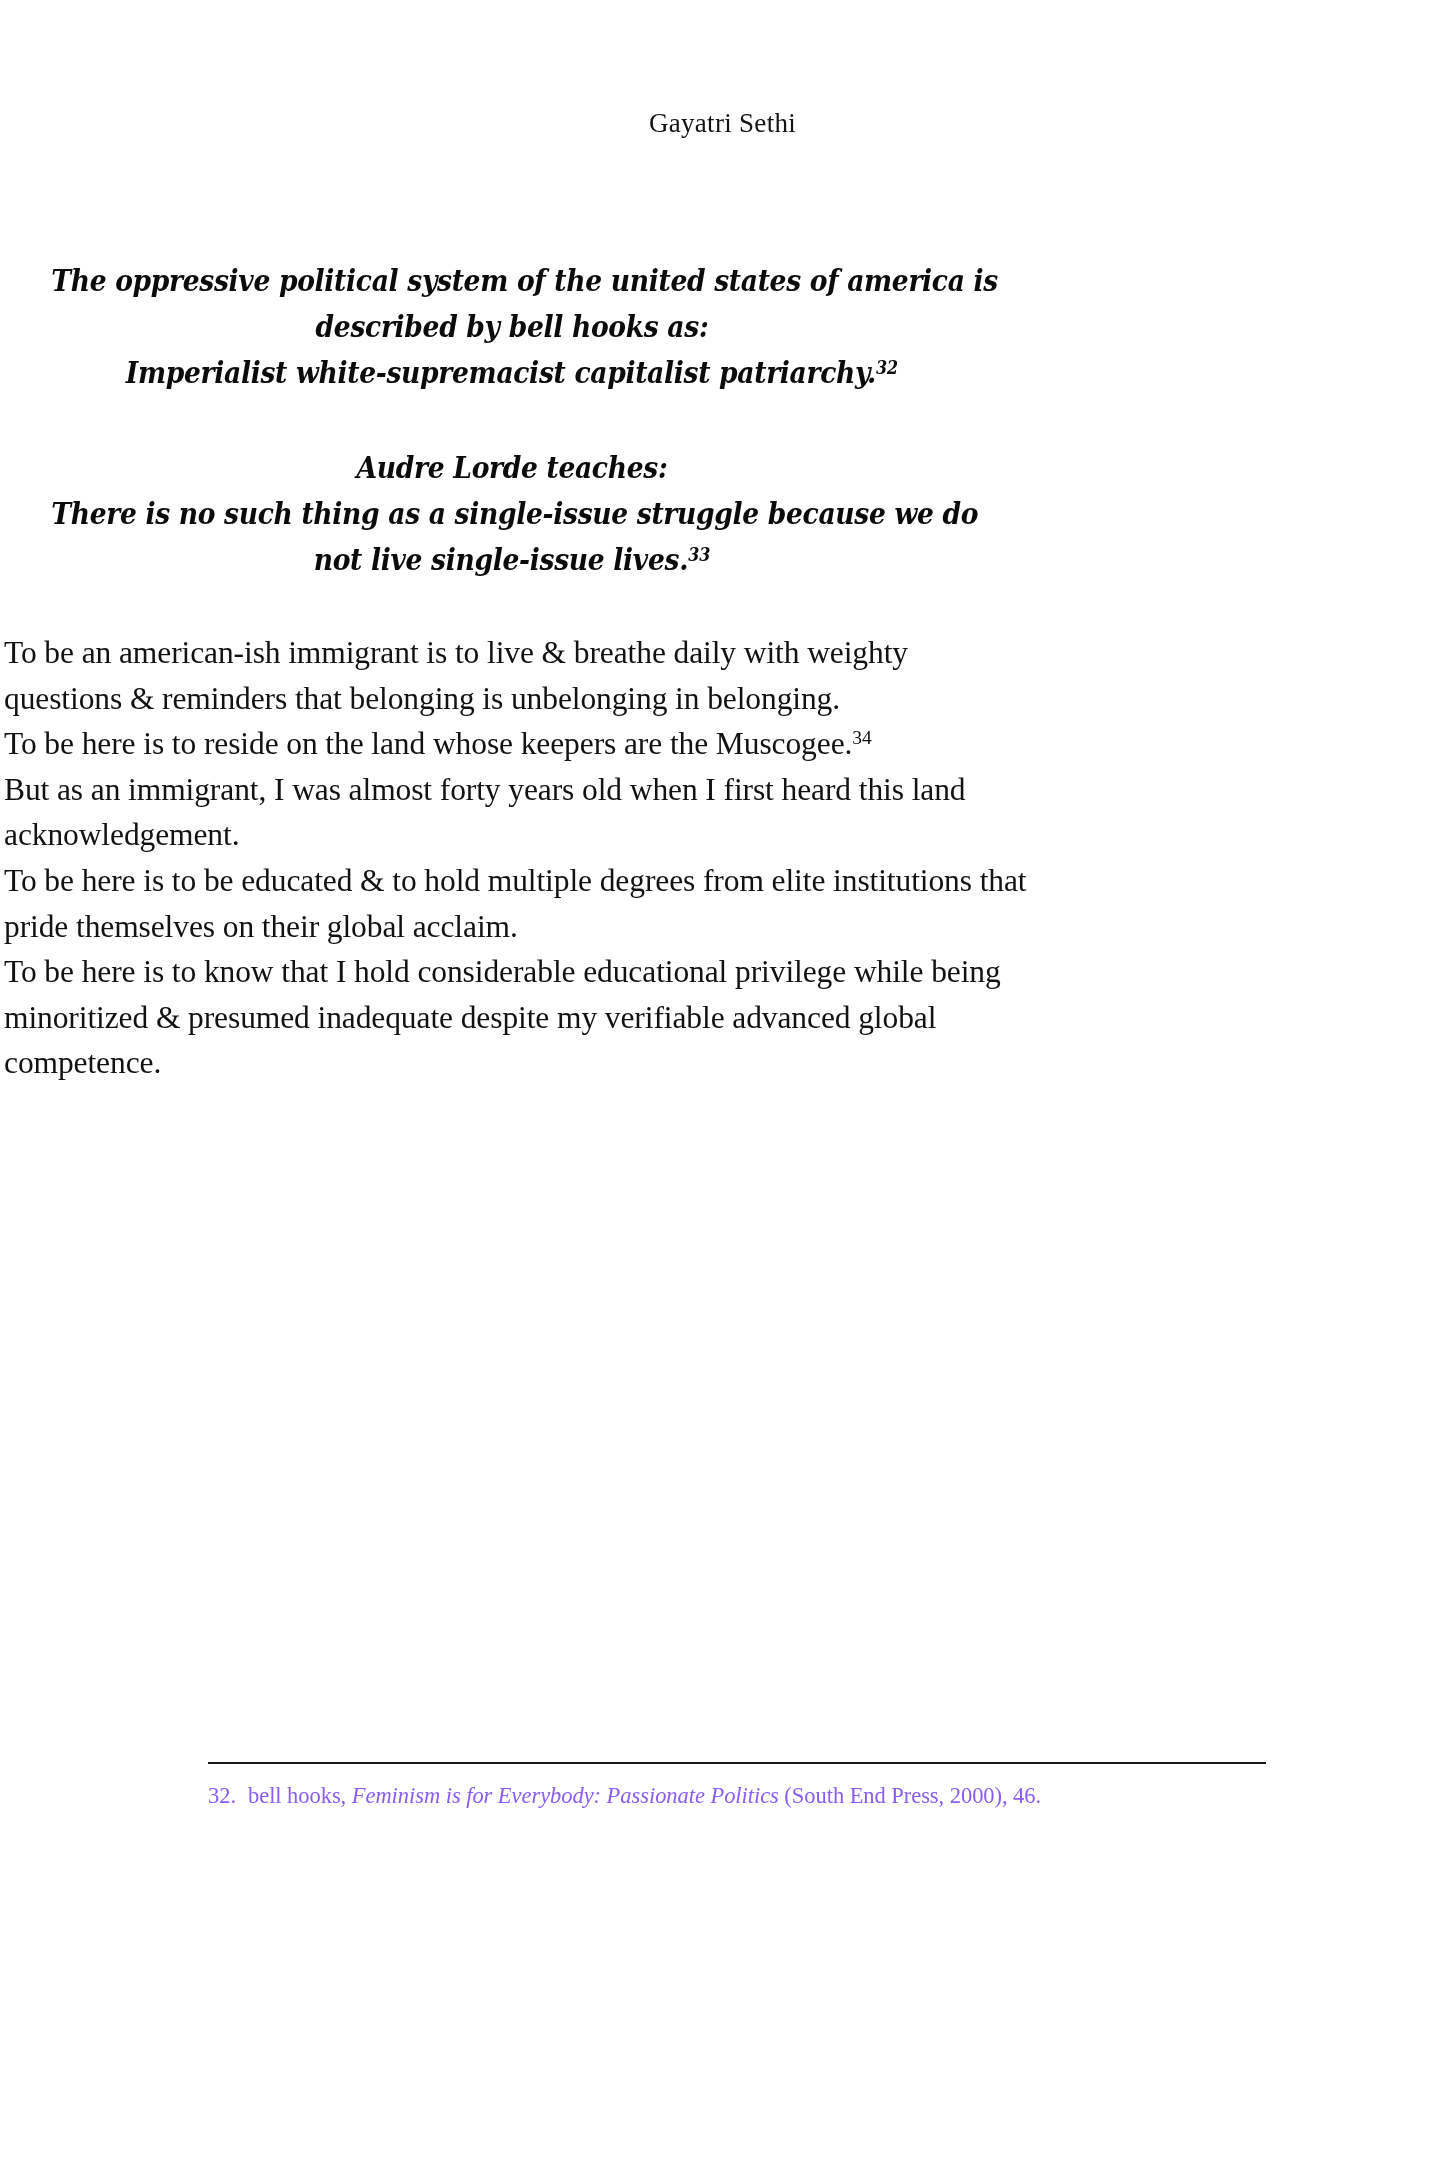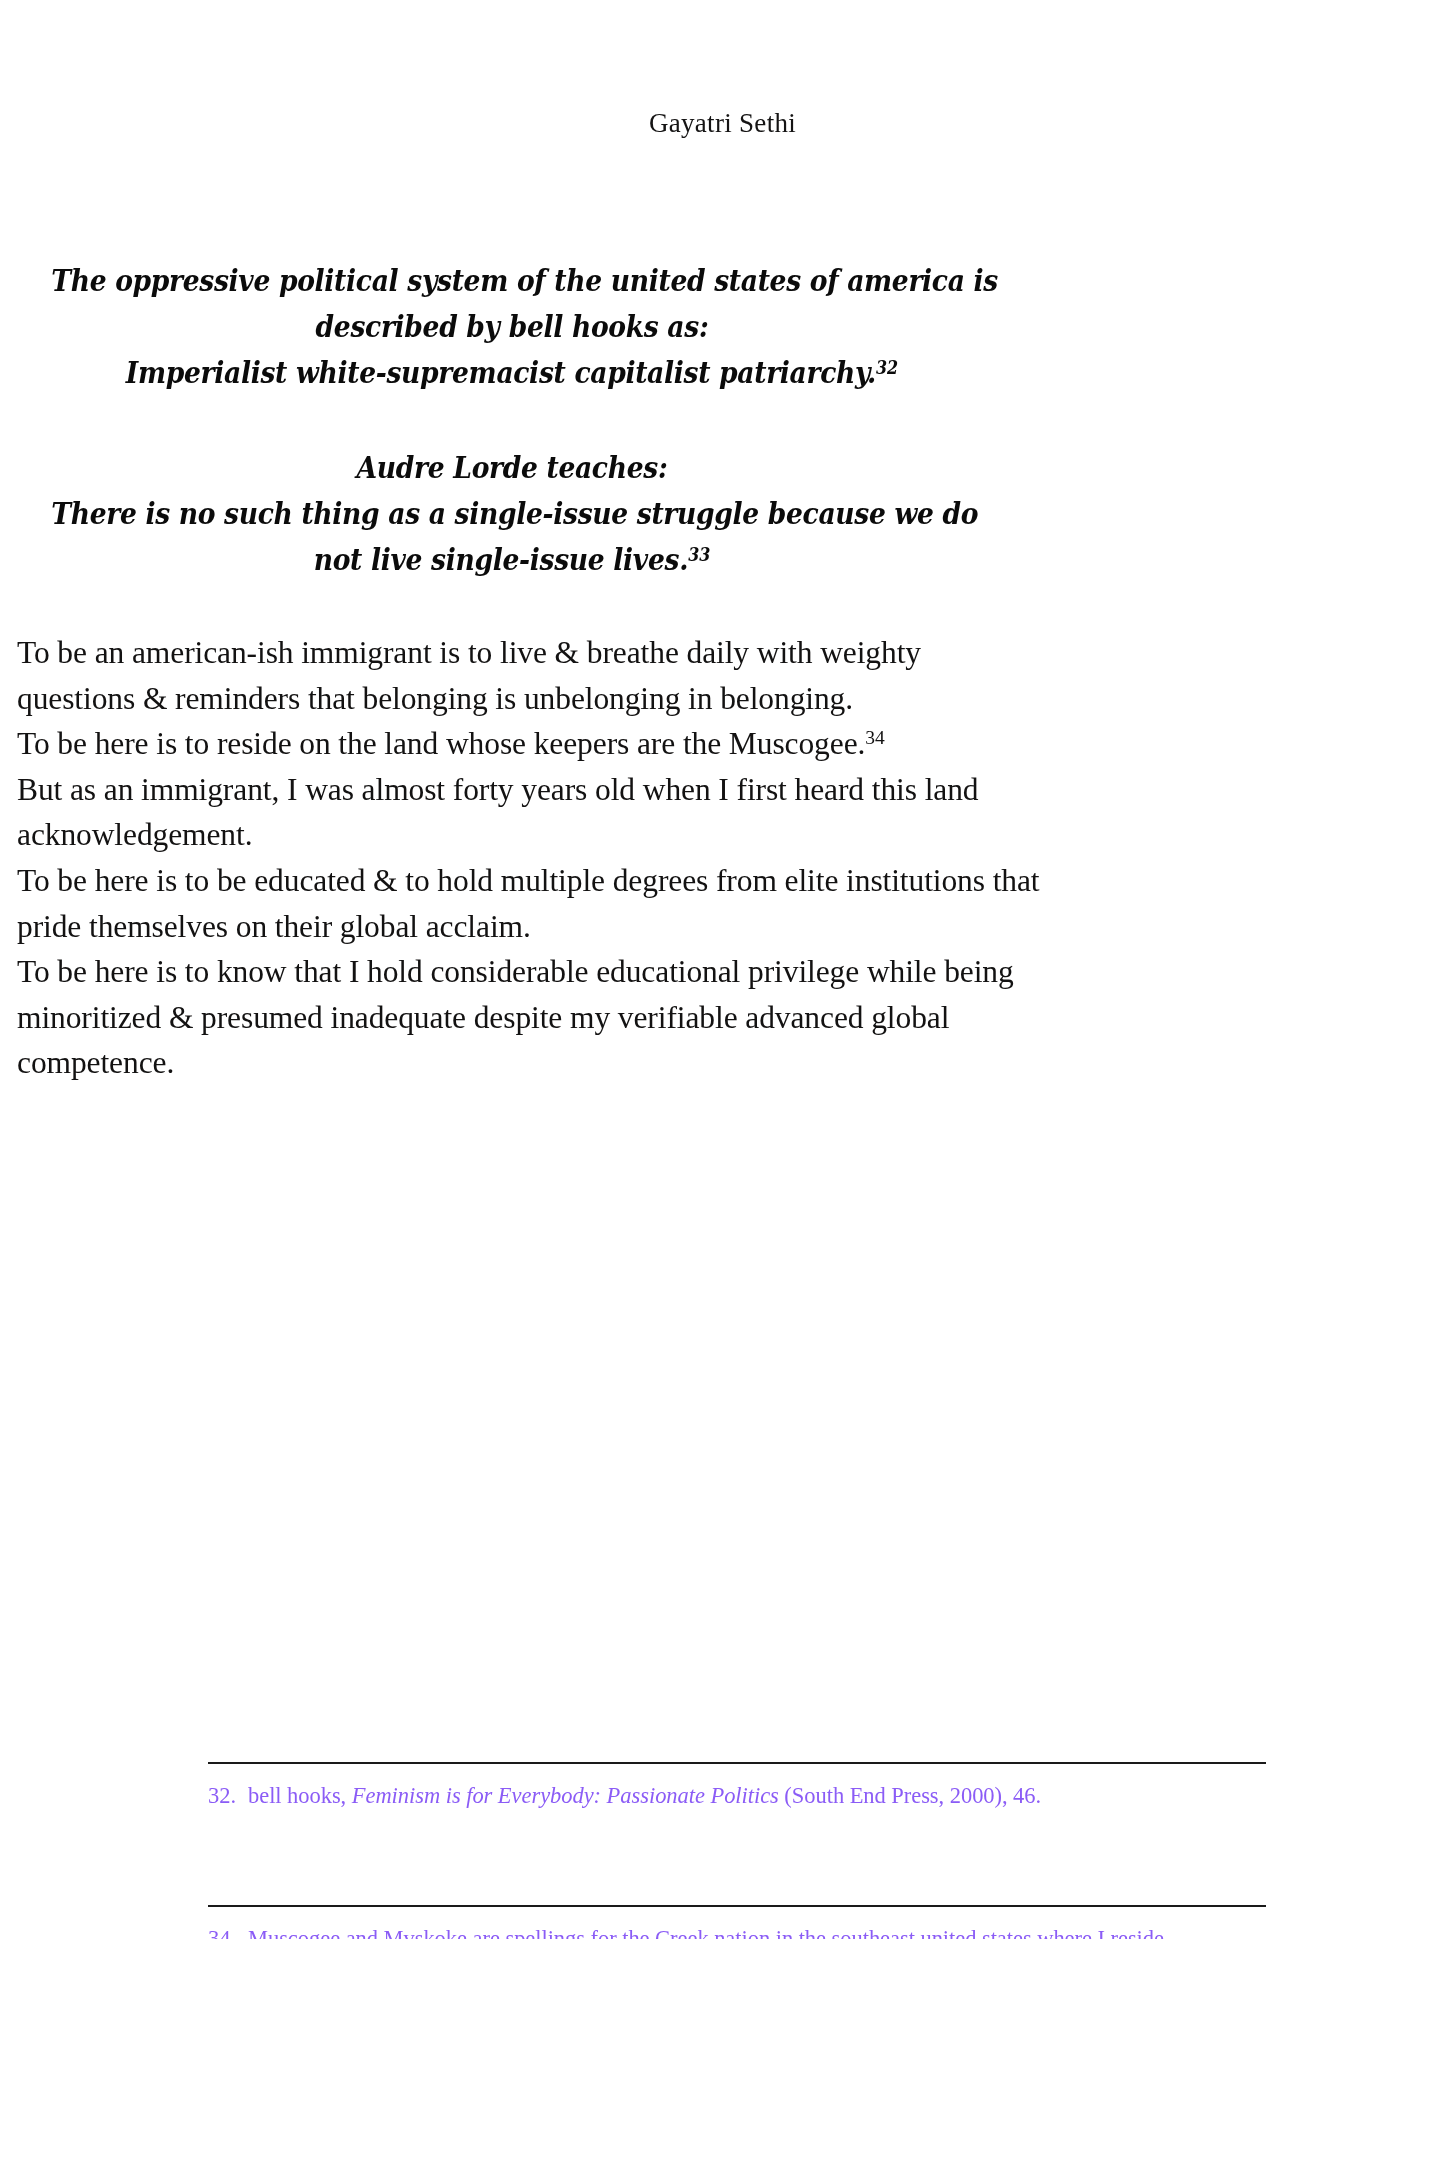--- a/index.html
+++ b/index.html
@@ -70,21 +70,21 @@
     font-weight: 700;
     font-style: italic;
     line-height: 0;
     letter-spacing: 0;
   }
 
   
   .body-text {
     position: absolute;
     top: 630px;
-    left: 17px;
+    left: 4px;
     width: 1024px;
     font-family: "Liberation Serif", "DejaVu Serif", serif;
     font-size: 31.5px;
     line-height: 45.6px;
     color: #131212;
     letter-spacing: -0.1px;
   }
   .body-text p {
     margin: 0;
     text-indent: 0;
@@ -182,26 +182,18 @@
         <span class="fn-num">32.</span>
         <span class="fn-text"><span>bell hooks, </span><i>Feminism is for Everybody: Passionate Politics</i><span> (South End Press, 2000), 46.</span></span>
       </div>
     </div>
 
     <div class="fn-gap-2"></div>
 
 
     <div class="fn-gap-3"></div>
 
-    <div class="footnote-block">
-      <hr class="footnote-rule">
-      <div class="fn-gap-1"></div>
-      <div class="footnote-item">
-        <span class="fn-num">34.</span>
-        <span class="fn-text">Muscogee and Mvskoke are spellings for the Creek nation in the southeast united states where I reside.</span>
-      </div>
-    </div>
 
   </div>
 
   <div class="folio">135</div>
 
 </div>
 
 </body></html>

